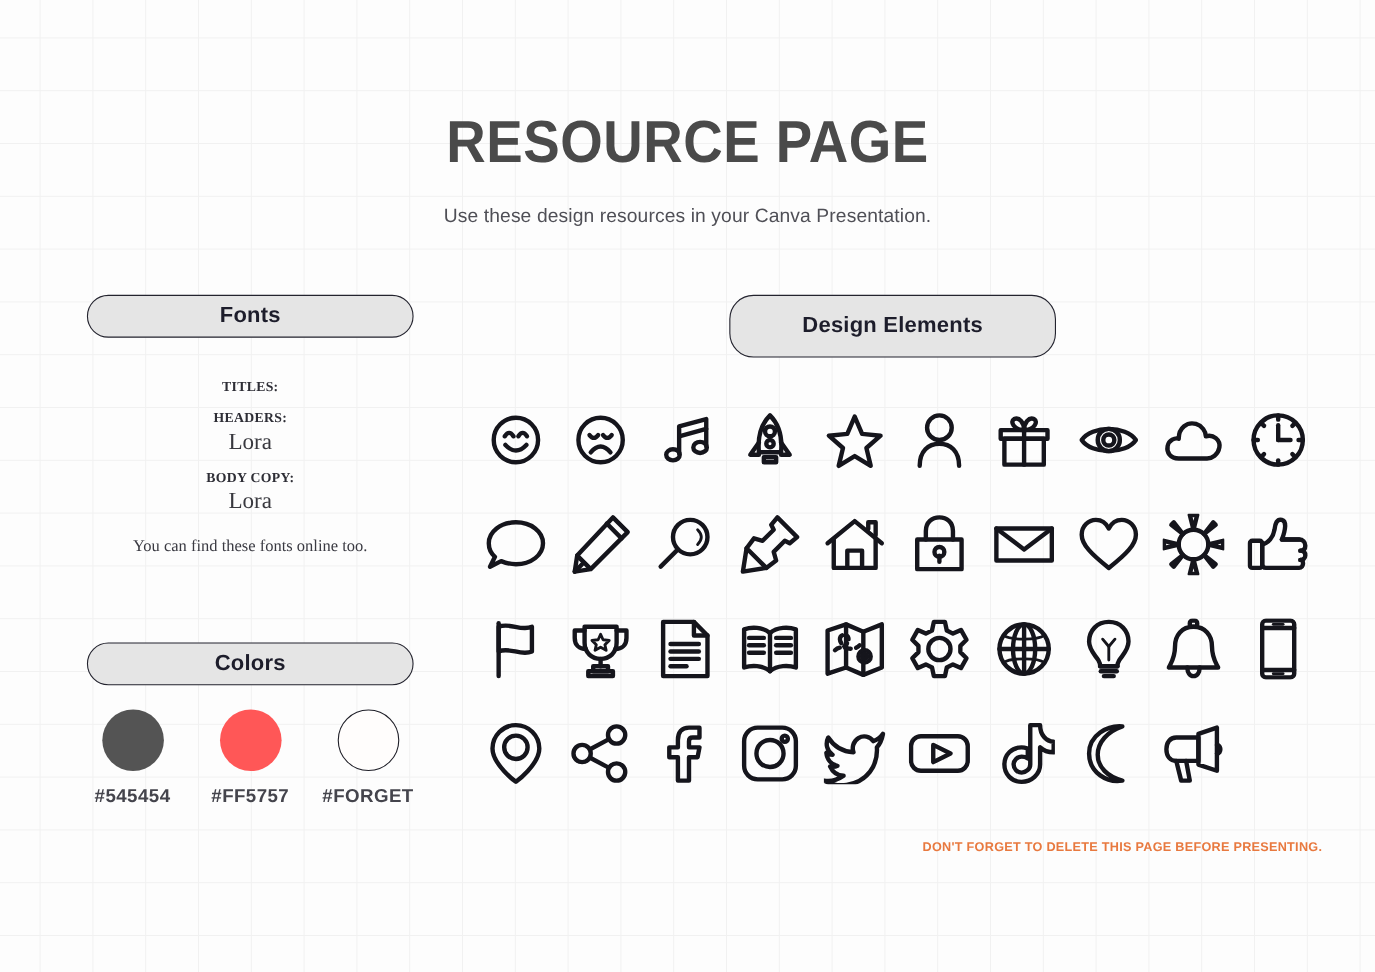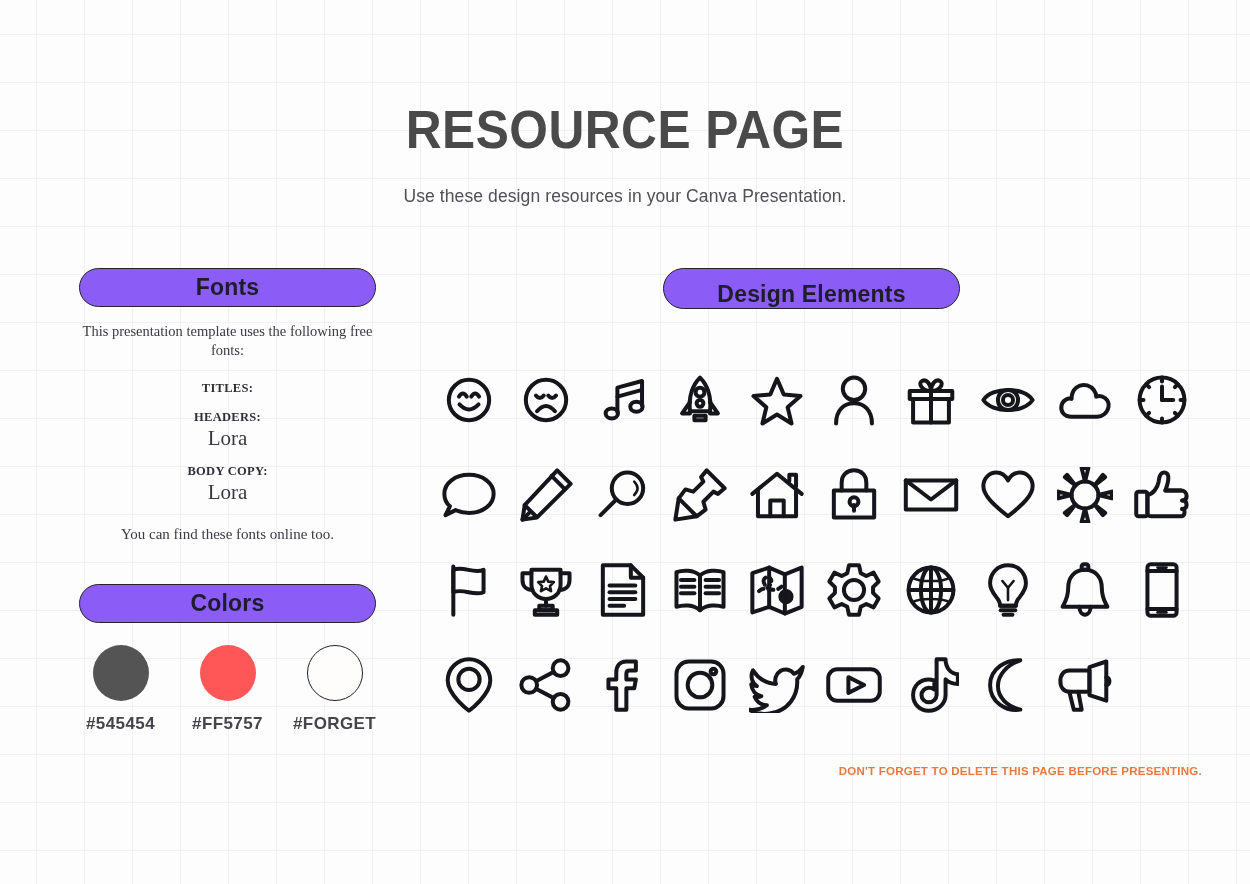--- a/index.html
+++ b/index.html
@@ -49,33 +49,33 @@
     font-weight: 400;
     color: #4f4f56;
     letter-spacing: 0.1px;
   }
 
   
   .pill {
     position: absolute;
     border: 1.6px solid #23232e;
     border-radius: 22px;
-    background: #8b5cf6;
+    background: #e5e5e5;
     display: flex;
     align-items: center;
     justify-content: center;
     font-weight: 700;
-    font-size: 23px;
+    font-size: 20px;
     letter-spacing: 0.2px;
     color: #1d1d2b;
     font-family: "Liberation Sans Narrow", "Liberation Sans", sans-serif;
   }
   .pill-fonts   { left: 79px;  top: 268px; width: 297px; height: 39px; }
   .pill-colors  { left: 79px;  top: 584px; width: 297px; height: 39px; }
-  .pill-design  { left: 663px; top: 268px; width: 297px; height: 41px; align-items: flex-end; }
+  .pill-design  { left: 663px; top: 268px; width: 297px; height: 57px; }
 
   
   .fonts-panel {
     position: absolute;
     left: 79px;
     top: 322px;
     width: 297px;
     text-align: center;
     font-family: "Liberation Serif", serif;
     color: #3a3a42;
@@ -184,21 +184,20 @@
 <body>
 
 <div class="page-title">RESOURCE PAGE</div>
 <div class="page-subtitle">Use these design resources in your Canva Presentation.</div>
 
 <div class="pill pill-fonts">
   <span>Fonts</span>
 </div>
 
 <div class="fonts-panel">
-  <div class="fonts-intro">This presentation template uses the following free fonts:</div>
 
   <div class="font-entry first">
     <div class="font-role">TITLES:</div>
   </div>
 
   <div class="font-entry">
     <div class="font-role">HEADERS:</div>
     <div class="font-name">Lora</div>
   </div>
 

